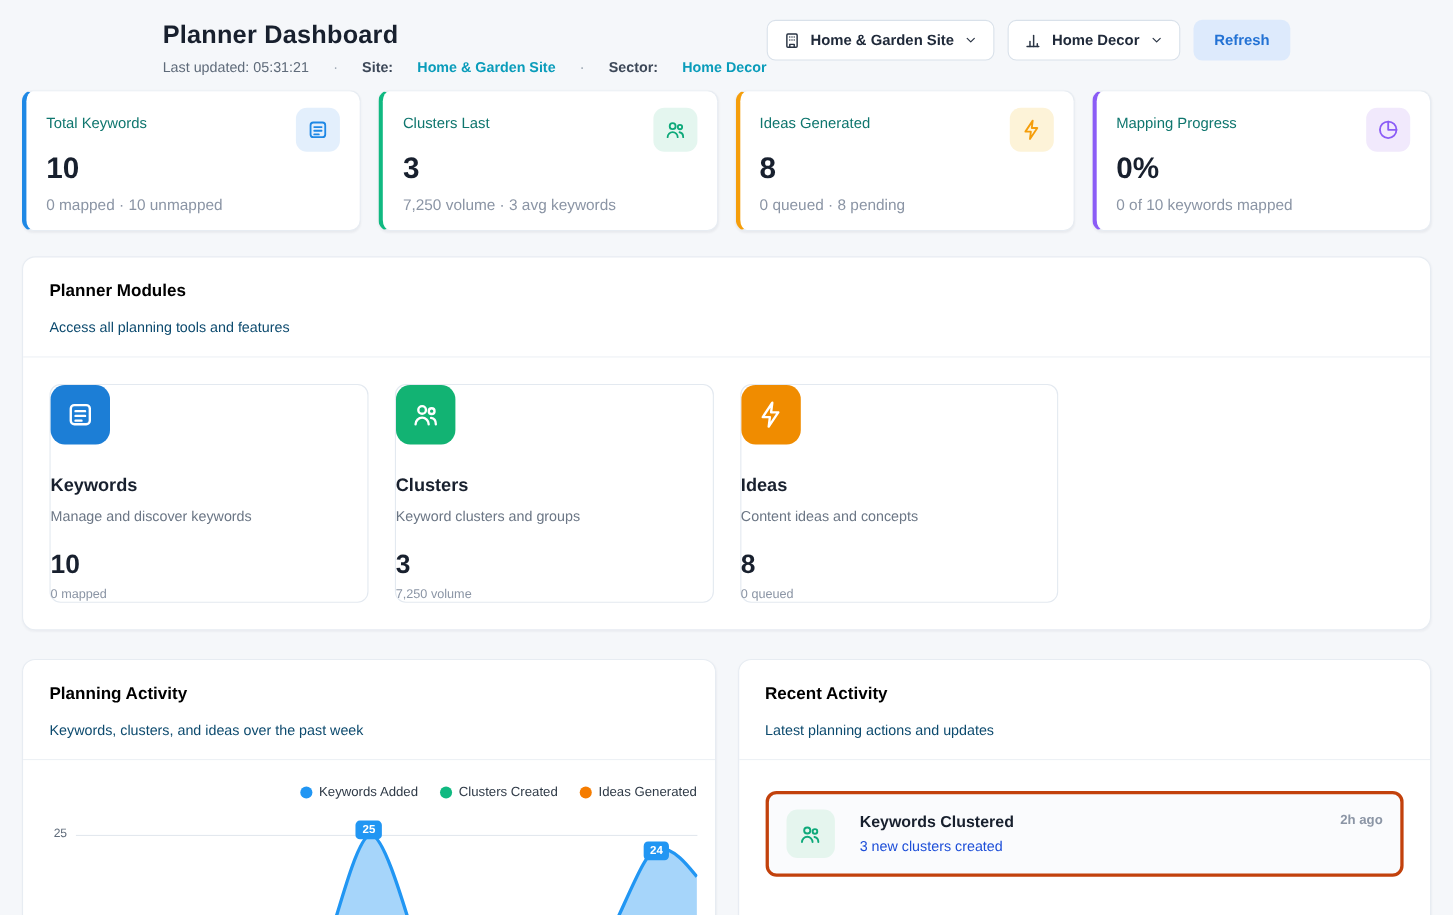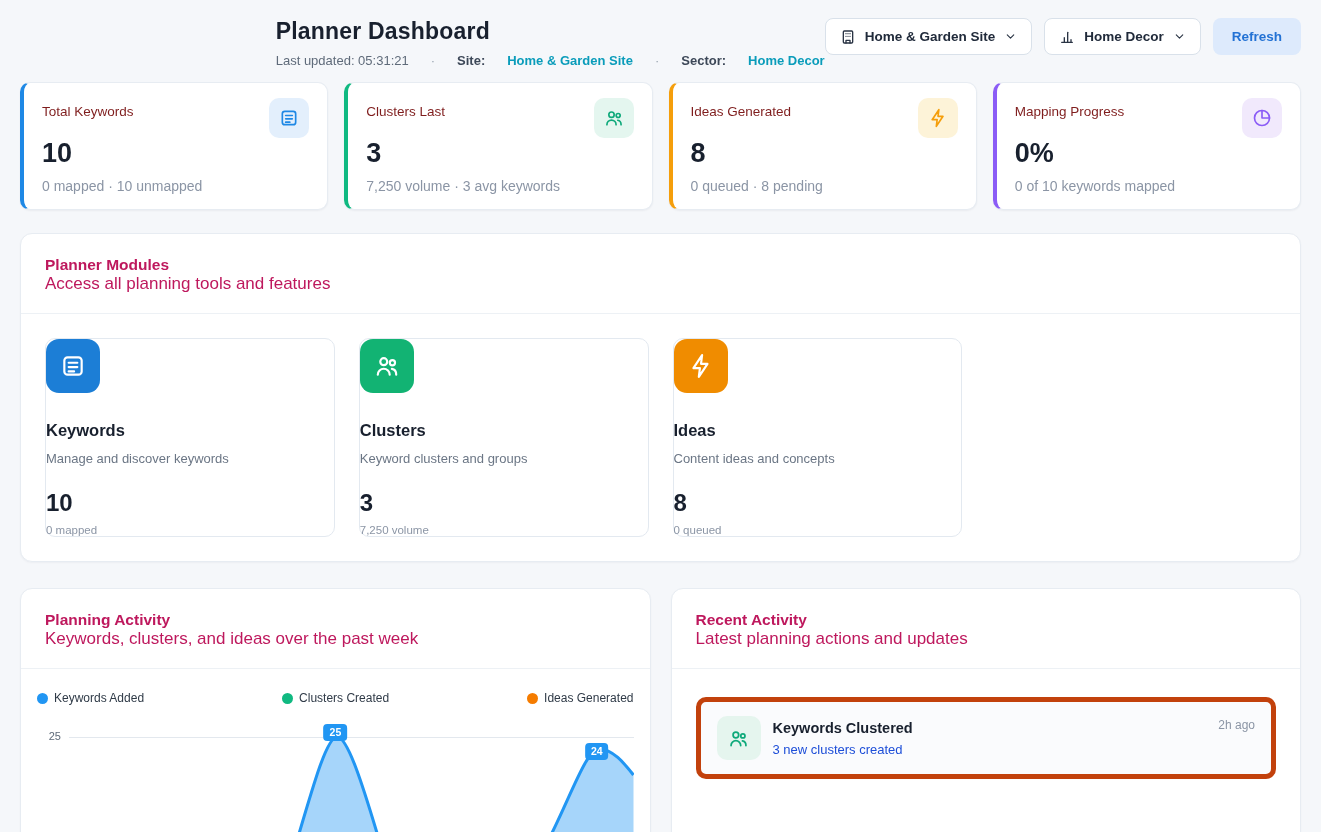--- a/index.html
+++ b/index.html
@@ -5,21 +5,21 @@
   * { box-sizing: border-box; margin: 0; padding: 0; }
   html, body { width: 1321px; height: 832px; overflow: hidden; }
   body {
     font-family: "Liberation Sans", "DejaVu Sans", sans-serif;
     background: #f5f7fa;
     color: #1a2333;
   }
   .page { padding: 18px 20px; }
 
   
-  .header { display: flex; justify-content: flex-end; align-items: flex-start; }
+  .header { display: flex; justify-content: center; align-items: flex-start; }
   .page-title { font-size: 23px; font-weight: 700; color: #18202e; letter-spacing: .2px; }
   .meta { margin-top: 8px; font-size: 13px; color: #5f6b7a; display: flex; align-items: center; gap: 22px; }
   .meta .lbl { color: #3d4858; font-weight: 700; }
   .meta .link { color: #0a9cba; font-weight: 700; text-decoration: none; cursor: pointer; }
   .meta .sep { color: #9aa5b1; }
   .controls { display: flex; gap: 12px; align-items: center; }
   .btn {
     display: inline-flex; align-items: center; gap: 9px;
     height: 37px; padding: 0 14px;
     background: #fff; border: 1px solid #d9e1ea; border-radius: 8px;
@@ -34,89 +34,89 @@
   .stat {
     background: #fff; border: 1px solid #e7ecf2; border-radius: 10px;
     padding: 15px 18px 14px 18px; box-shadow: 0 1px 2px rgba(16,24,40,.05);
     border-left: 4px solid #ccc; min-height: 128px;
   }
   .stat.v0 { border-left-color: #1e88e5; }
   .stat.v1 { border-left-color: #10b981; }
   .stat.v2 { border-left-color: #f59e0b; }
   .stat.v3 { border-left-color: #8b5cf6; }
   .stat-top { display: flex; justify-content: space-between; align-items: flex-start; }
-  .stat-label { font-size: 13.5px; color: #7f1d1d; margin-top: 6px; }
+  .stat-label { font-size: 13.5px; color: #0f766e; margin-top: 6px; }
   .stat-icon { width: 40px; height: 40px; border-radius: 10px; display: flex; align-items: center; justify-content: center; }
   .stat-icon svg { width: 20px; height: 20px; fill: none; stroke-width: 2; stroke-linecap: round; stroke-linejoin: round; }
   .v0 .stat-icon { background: #e3effc; } .v0 .stat-icon svg { stroke: #1e88e5; }
   .v1 .stat-icon { background: #e4f6ef; } .v1 .stat-icon svg { stroke: #0ea97a; }
   .v2 .stat-icon { background: #fdf3d8; } .v2 .stat-icon svg { stroke: #f59e0b; }
   .v3 .stat-icon { background: #f1e9fc; } .v3 .stat-icon svg { stroke: #8b5cf6; }
   .stat-value { font-size: 27px; font-weight: 800; color: #18202e; margin-top: 0px; }
   .stat-caption { font-size: 14px; color: #8b95a5; margin-top: 9px; }
 
   
   .panel, .card {
     background: #fff; border: 1px solid #e7ecf2; border-radius: 12px;
     box-shadow: 0 1px 2px rgba(16,24,40,.04);
   }
   .panel { margin-top: 23px; }
   .panel-head { padding: 22px 24px 19px 24px; border-bottom: 1px solid #edf1f5; }
-  .panel-title { font-size: 15.5px; font-weight: 700; color: #be185d; }
-  .panel-sub { font-size: 17px; color: #be185d; margin-top: 0; }
+  .panel-title { font-size: 15.5px; font-weight: 700; color: #000000; }
+  .panel-sub { font-size: 13px; color: #0c4a6e; margin-top: 16px; }
 
   
   .modules { display: grid; grid-template-columns: repeat(4, 1fr); gap: 24px; padding: 24px; }
   .module { border: 1px solid #e3e9f0; border-radius: 10px; cursor: pointer; background: #fff; }
   .module-icon { width: 54px; height: 54px; border-radius: 13px; display: flex; align-items: center; justify-content: center; }
   .module-icon svg { width: 26px; height: 26px; fill: none; stroke: #fff; stroke-width: 2; stroke-linecap: round; stroke-linejoin: round; }
   .module.v0 .module-icon { background: #1c7ed6; }
   .module.v1 .module-icon { background: #12b373; }
   .module.v2 .module-icon { background: #f08c00; }
   .module.v3 .module-icon { background: #6438c9; }
   .module-title { margin-top: 28px; font-size: 16.5px; font-weight: 700; color: #18202e; }
   .module-desc { margin-top: 11px; font-size: 13px; color: #6b7685; }
   .module-value { margin-top: 23px; font-size: 24px; font-weight: 800; color: #18202e; }
   .module-caption { margin-top: 7px; font-size: 11.5px; color: #8b95a5; }
 
   
   .bottom { display: grid; grid-template-columns: 1fr 1fr; gap: 20px; margin-top: 26px; }
 
   .chart-body { padding: 14px 16px 0 16px; }
-  .legend { display: flex; justify-content: space-between; gap: 20px; margin-top: 8px; font-size: 12px; color: #2f3a47; }
+  .legend { display: flex; justify-content: flex-end; gap: 20px; margin-top: 8px; font-size: 12px; color: #2f3a47; }
   .legend-item { display: flex; align-items: center; gap: 6px; cursor: pointer; }
   .dot { width: 11px; height: 11px; border-radius: 50%; }
   .dot.blue { background: #2196f3; }
   .dot.green { background: #10b981; }
   .dot.orange { background: #f57c00; }
   .chart-wrap { display: flex; margin-top: 10px; }
   .y-tick { width: 32px; text-align: right; padding-right: 8px; padding-top: 15px; font-size: 11px; color: #5f6b7a; }
   .chart-area { position: relative; flex: 1; height: 140px; }
   .gridline { position: absolute; left: 0; right: 0; top: 22px; border-top: 1px solid #e3e8ee; }
   .curve { position: absolute; left: 0; top: 0; width: 100%; height: 100%; }
   .pt-badge {
     position: absolute; transform: translateX(-50%);
     background: #2196f3; color: #fff; font-size: 10.5px; font-weight: 700;
     padding: 2px 6px; border-radius: 4px; line-height: 1.2;
   }
   .pt-badge.b0 { left: 47.2%; top: 9px; }
   .pt-badge.b1 { left: 93.5%; top: 28px; }
 
   .ra-body { padding: 28px 24px 24px 24px; }
   .ra-item {
-    display: flex; align-items: center; gap: 12px;
-    background: #fafbfd; border: 5px solid #c2410c; border-radius: 10px;
+    display: flex; align-items: center; gap: 23px;
+    background: #fafbfd; border: 3px solid #c2410c; border-radius: 10px;
     padding: 14px 16px; cursor: pointer;
   }
   .ra-icon { width: 44px; height: 44px; border-radius: 10px; background: #e5f5ee; display: flex; align-items: center; justify-content: center; flex: 0 0 auto; }
   .ra-icon svg { width: 21px; height: 21px; fill: none; stroke: #0ea97a; stroke-width: 2; stroke-linecap: round; stroke-linejoin: round; }
   .ra-text { flex: 1; }
   .ra-title { font-size: 14.5px; font-weight: 700; color: #18202e; }
   .ra-sub { font-size: 13px; color: #1d4ed8; margin-top: 6px; }
-  .ra-time { align-self: flex-start; font-size: 12px; color: #8b95a5; margin-top: 2px; }
+  .ra-time { align-self: flex-start; font-size: 12px; color: #8b95a5; margin-top: 2px; font-weight: bold; }
 </style>
 </head>
 <body>
 
 <div class="page">
 
   <div class="header">
     <div>
       <div class="page-title">Planner Dashboard</div>
       <div class="meta">

